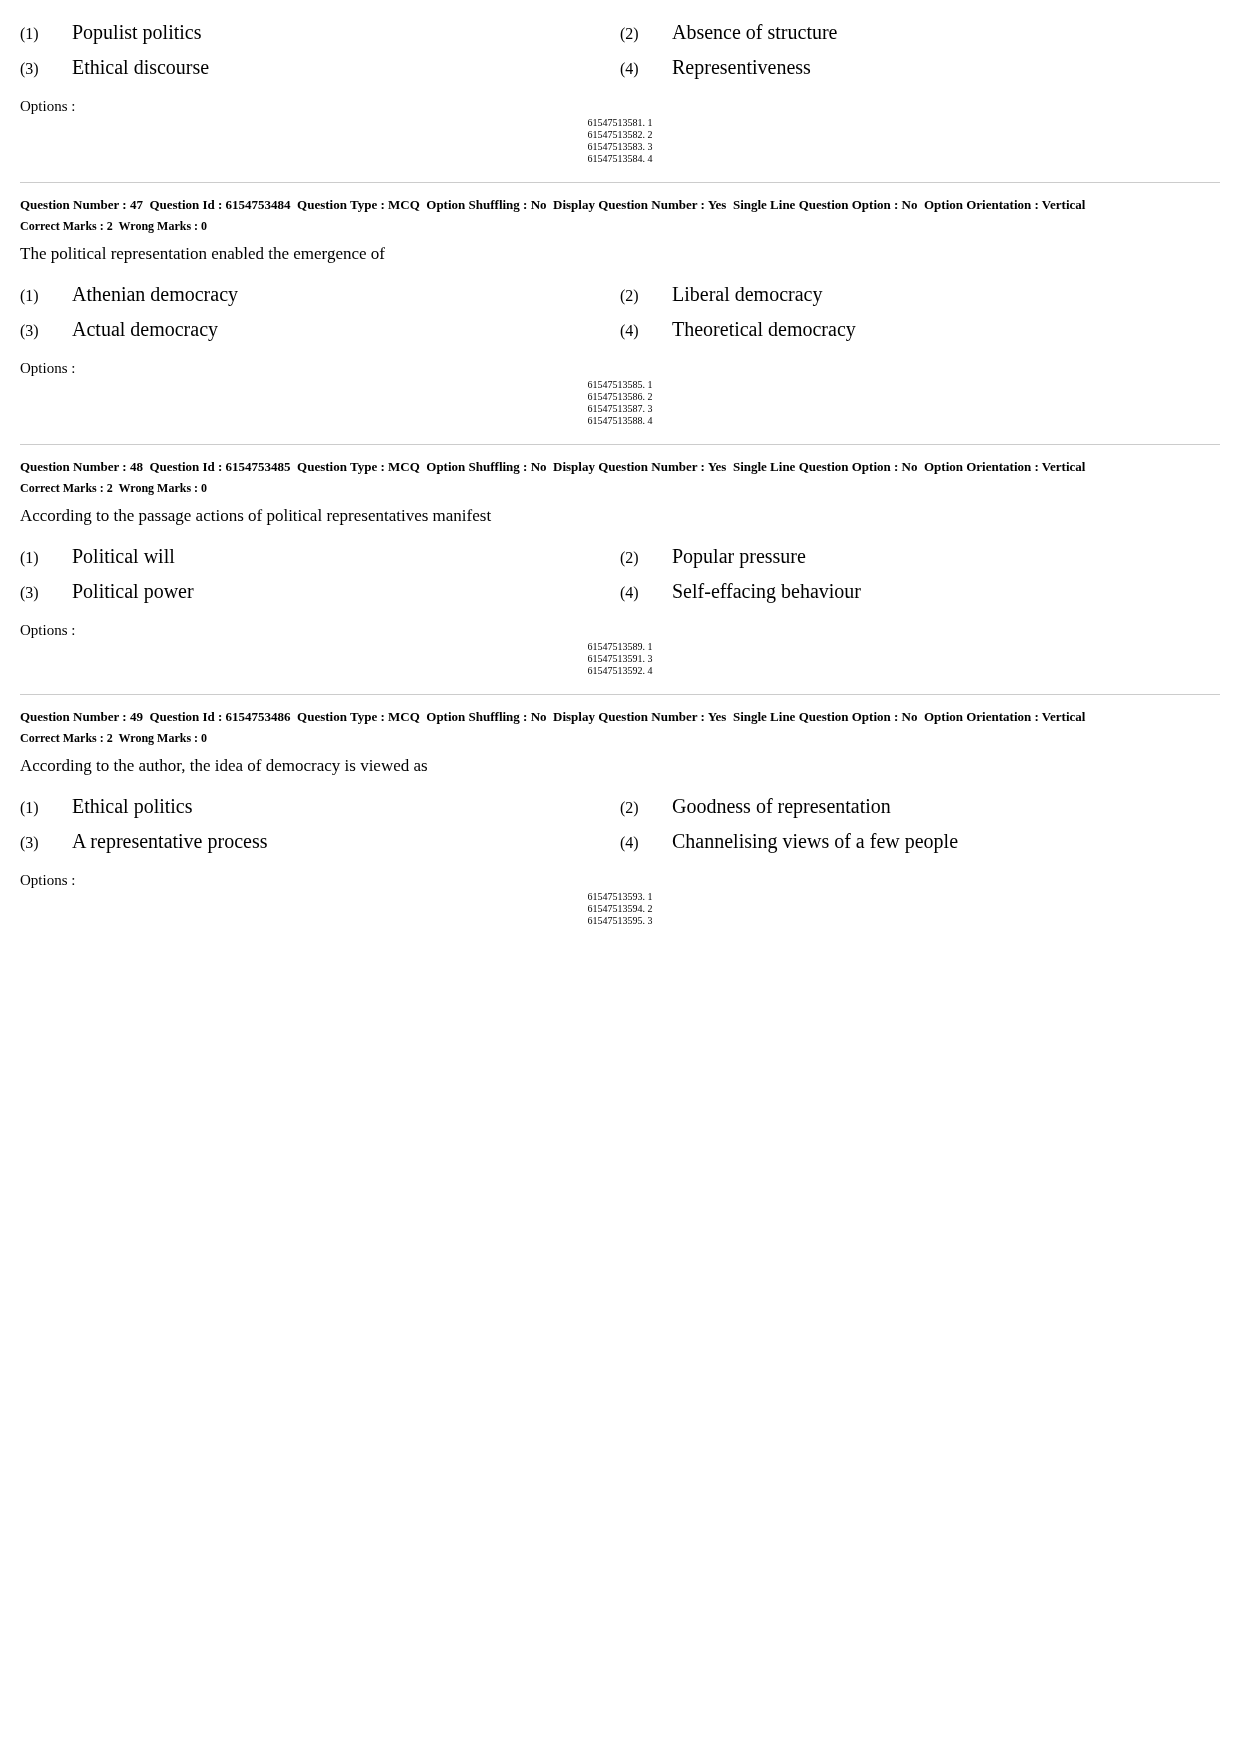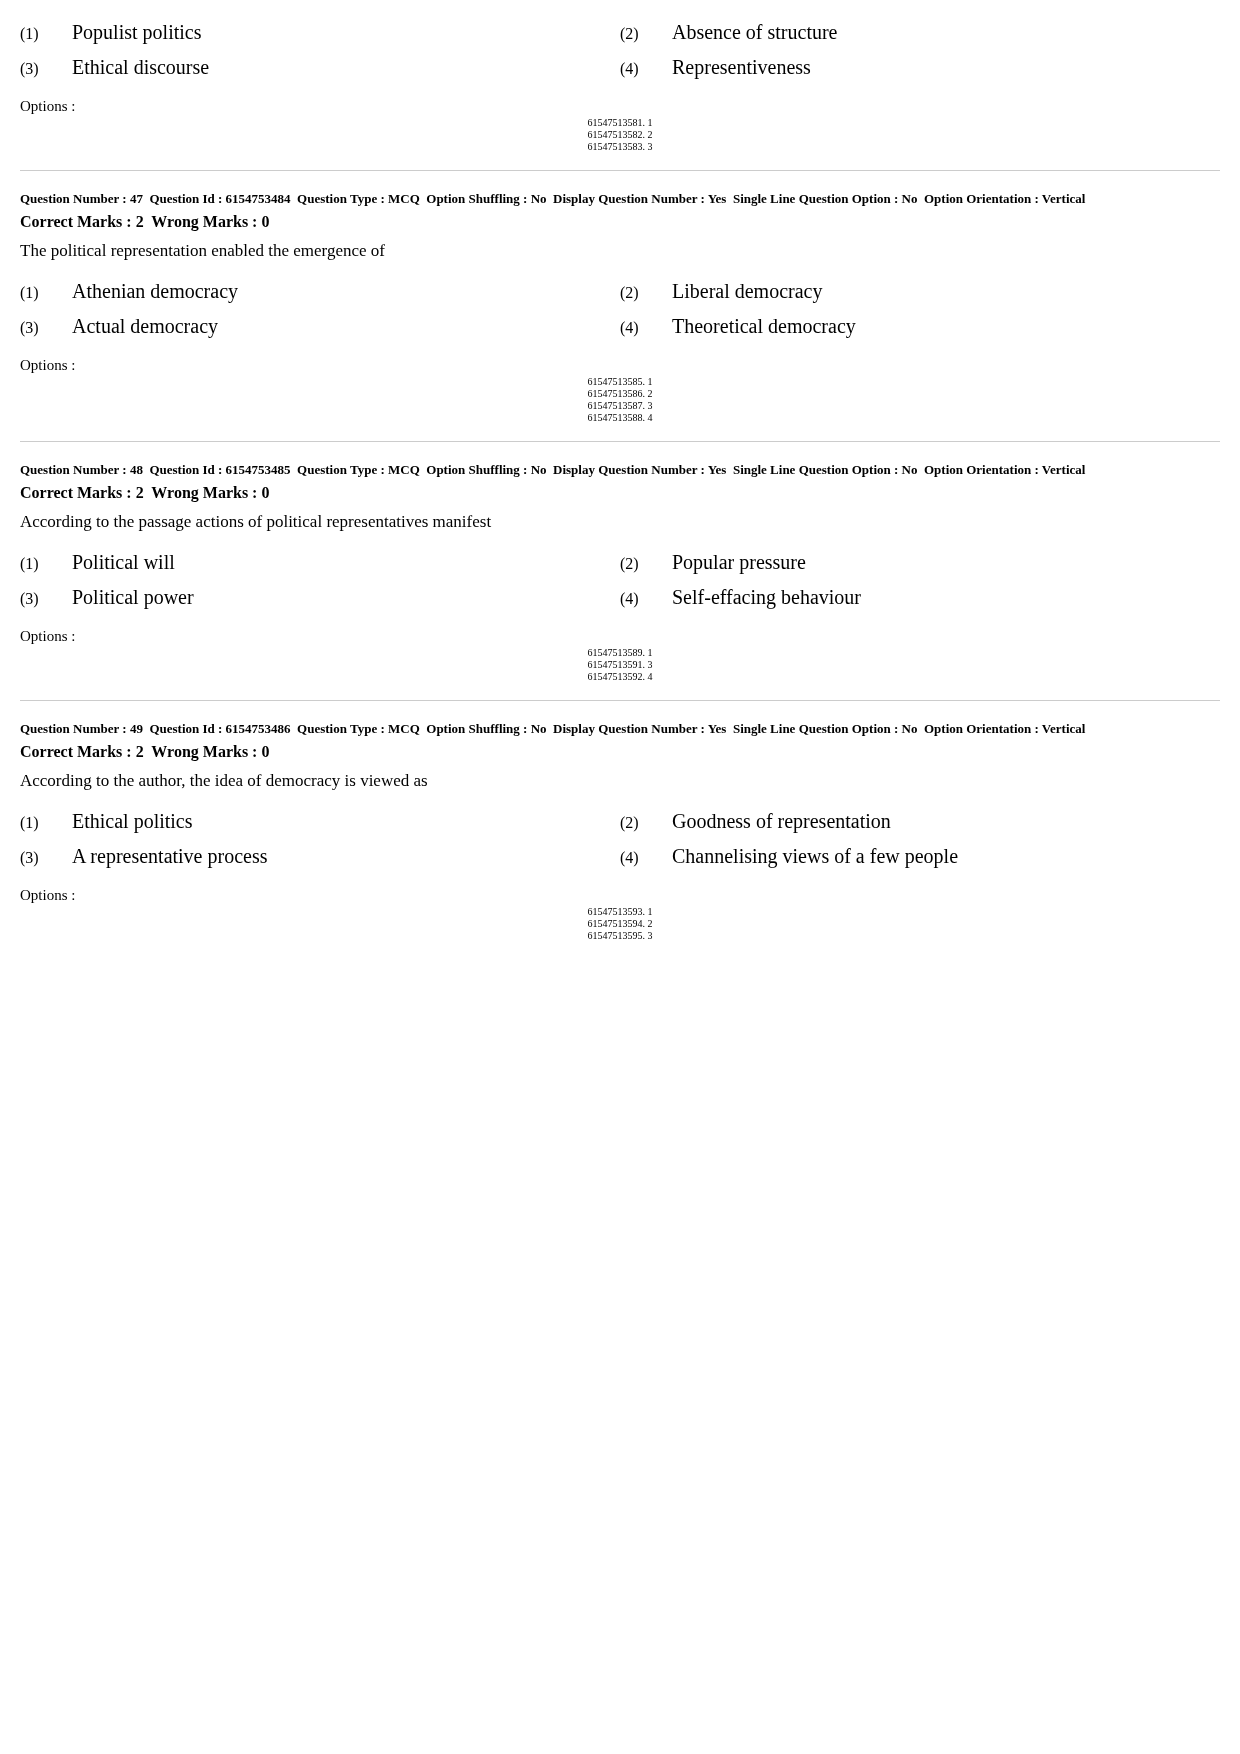--- a/index.html
+++ b/index.html
@@ -54,25 +54,25 @@
       margin-bottom: 1px;
       text-align: center;
     }
     .question-meta {
       font-size: 13px;
       font-weight: bold;
       margin-top: 18px;
       margin-bottom: 4px;
       line-height: 1.5;
       border-top: 1px solid #ccc;
-      padding-top: 18px;
+      padding-top: 12px;
     }
     .correct-marks {
       font-weight: bold;
-      font-size: 16px;
+      font-size: 12px;
       margin-bottom: 8px;
     }
     .section-block {
       margin-bottom: 4px;
     }
   </style>
 </head>
 <body>
 
 <div class="section-block">
@@ -92,20 +92,21 @@
     <div class="option-item">
       <span class="option-num">(4)</span>
       <span class="option-label">Representiveness</span>
     </div>
   </div>
   <div class="options-section">
     <p class="options-label">Options :</p>
     <p class="option-code">61547513581. 1</p>
     <p class="option-code">61547513582. 2</p>
     <p class="option-code">61547513583. 3</p>
+    <p class="option-code">61547513584. 4</p>
   </div>
 </div>
 
 <div class="section-block">
   <p class="question-meta">Question Number : 47&nbsp; Question Id : 6154753484&nbsp; Question Type : MCQ&nbsp; Option Shuffling : No&nbsp; Display Question Number : Yes&nbsp; Single Line Question Option : No&nbsp; Option Orientation : Vertical</p>
   <p class="correct-marks">Correct Marks : 2&nbsp; Wrong Marks : 0</p>
   <p class="question-text">The political representation enabled the emergence of</p>
   <div class="options-grid">
     <div class="option-item">
       <span class="option-num">(1)</span>

